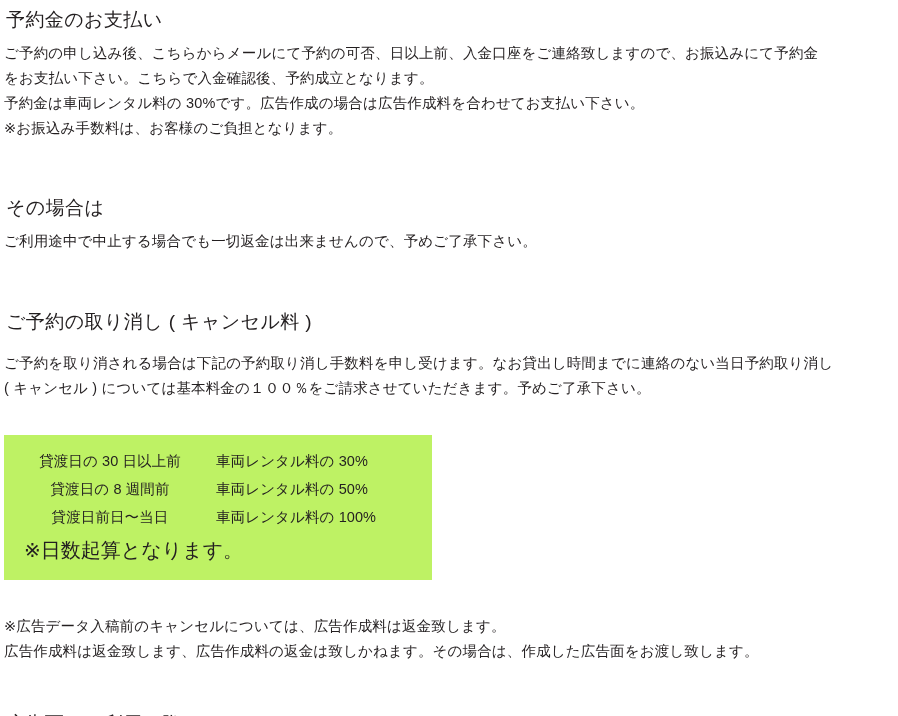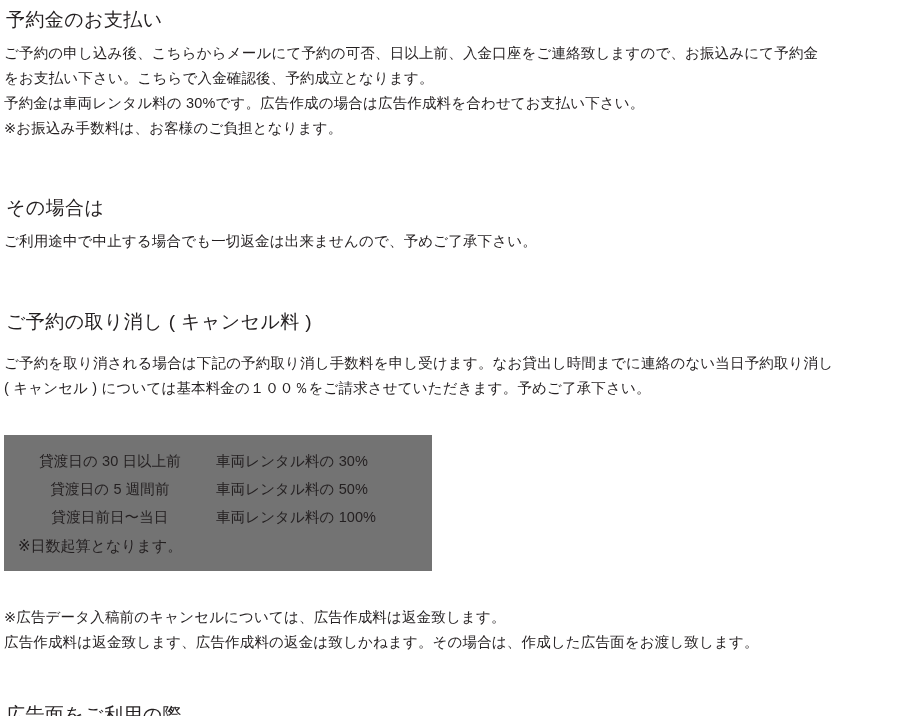--- a/index.html
+++ b/index.html
@@ -41,21 +41,21 @@
     color: #231f20;
     letter-spacing: 0.15px;
   }
   .gap-sm { height: 6px; }
   .gap-md { height: 14px; }
   .gap-lg { height: 34px; }
   .gap-xl { height: 40px; }
 
   
   .fee-table {
-    background: #737373;
+    background: #bef264;
     width: 428px;
     margin-left: 4px;
     padding: 12px 0 10px 0;
     box-sizing: border-box;
   }
   .fee-row {
     display: flex;
     font-size: 14.5px;
     line-height: 1.95;
     color: #231f20;
@@ -65,23 +65,23 @@
     width: 212px;
     text-align: center;
     box-sizing: border-box;
   }
   .fee-row .col-right {
     width: 216px;
     text-align: left;
     box-sizing: border-box;
   }
   .fee-note {
-    font-size: 15px;
+    font-size: 20px;
     line-height: 1.95;
-    padding-left: 14px;
+    padding-left: 20px;
     color: #231f20;
   }
   .first-heading {
     padding-top: 6px;
   }
 </style>
 </head>
 <body>
 
 <div class="page">
@@ -115,21 +115,21 @@
   </div>
 
   <div class="gap-lg"></div>
 
   <div class="fee-table">
     <div class="fee-row">
       <div class="col-left">貸渡日の 30 日以上前</div>
       <div class="col-right">車両レンタル料の 30%</div>
     </div>
     <div class="fee-row">
-      <div class="col-left">貸渡日の 5 週間前</div>
+      <div class="col-left">貸渡日の 8 週間前</div>
       <div class="col-right">車両レンタル料の 50%</div>
     </div>
     <div class="fee-row">
       <div class="col-left">貸渡日前日〜当日</div>
       <div class="col-right">車両レンタル料の 100%</div>
     </div>
     <div class="fee-note">※日数起算となります。</div>
   </div>
 
   <div class="gap-lg"></div>

